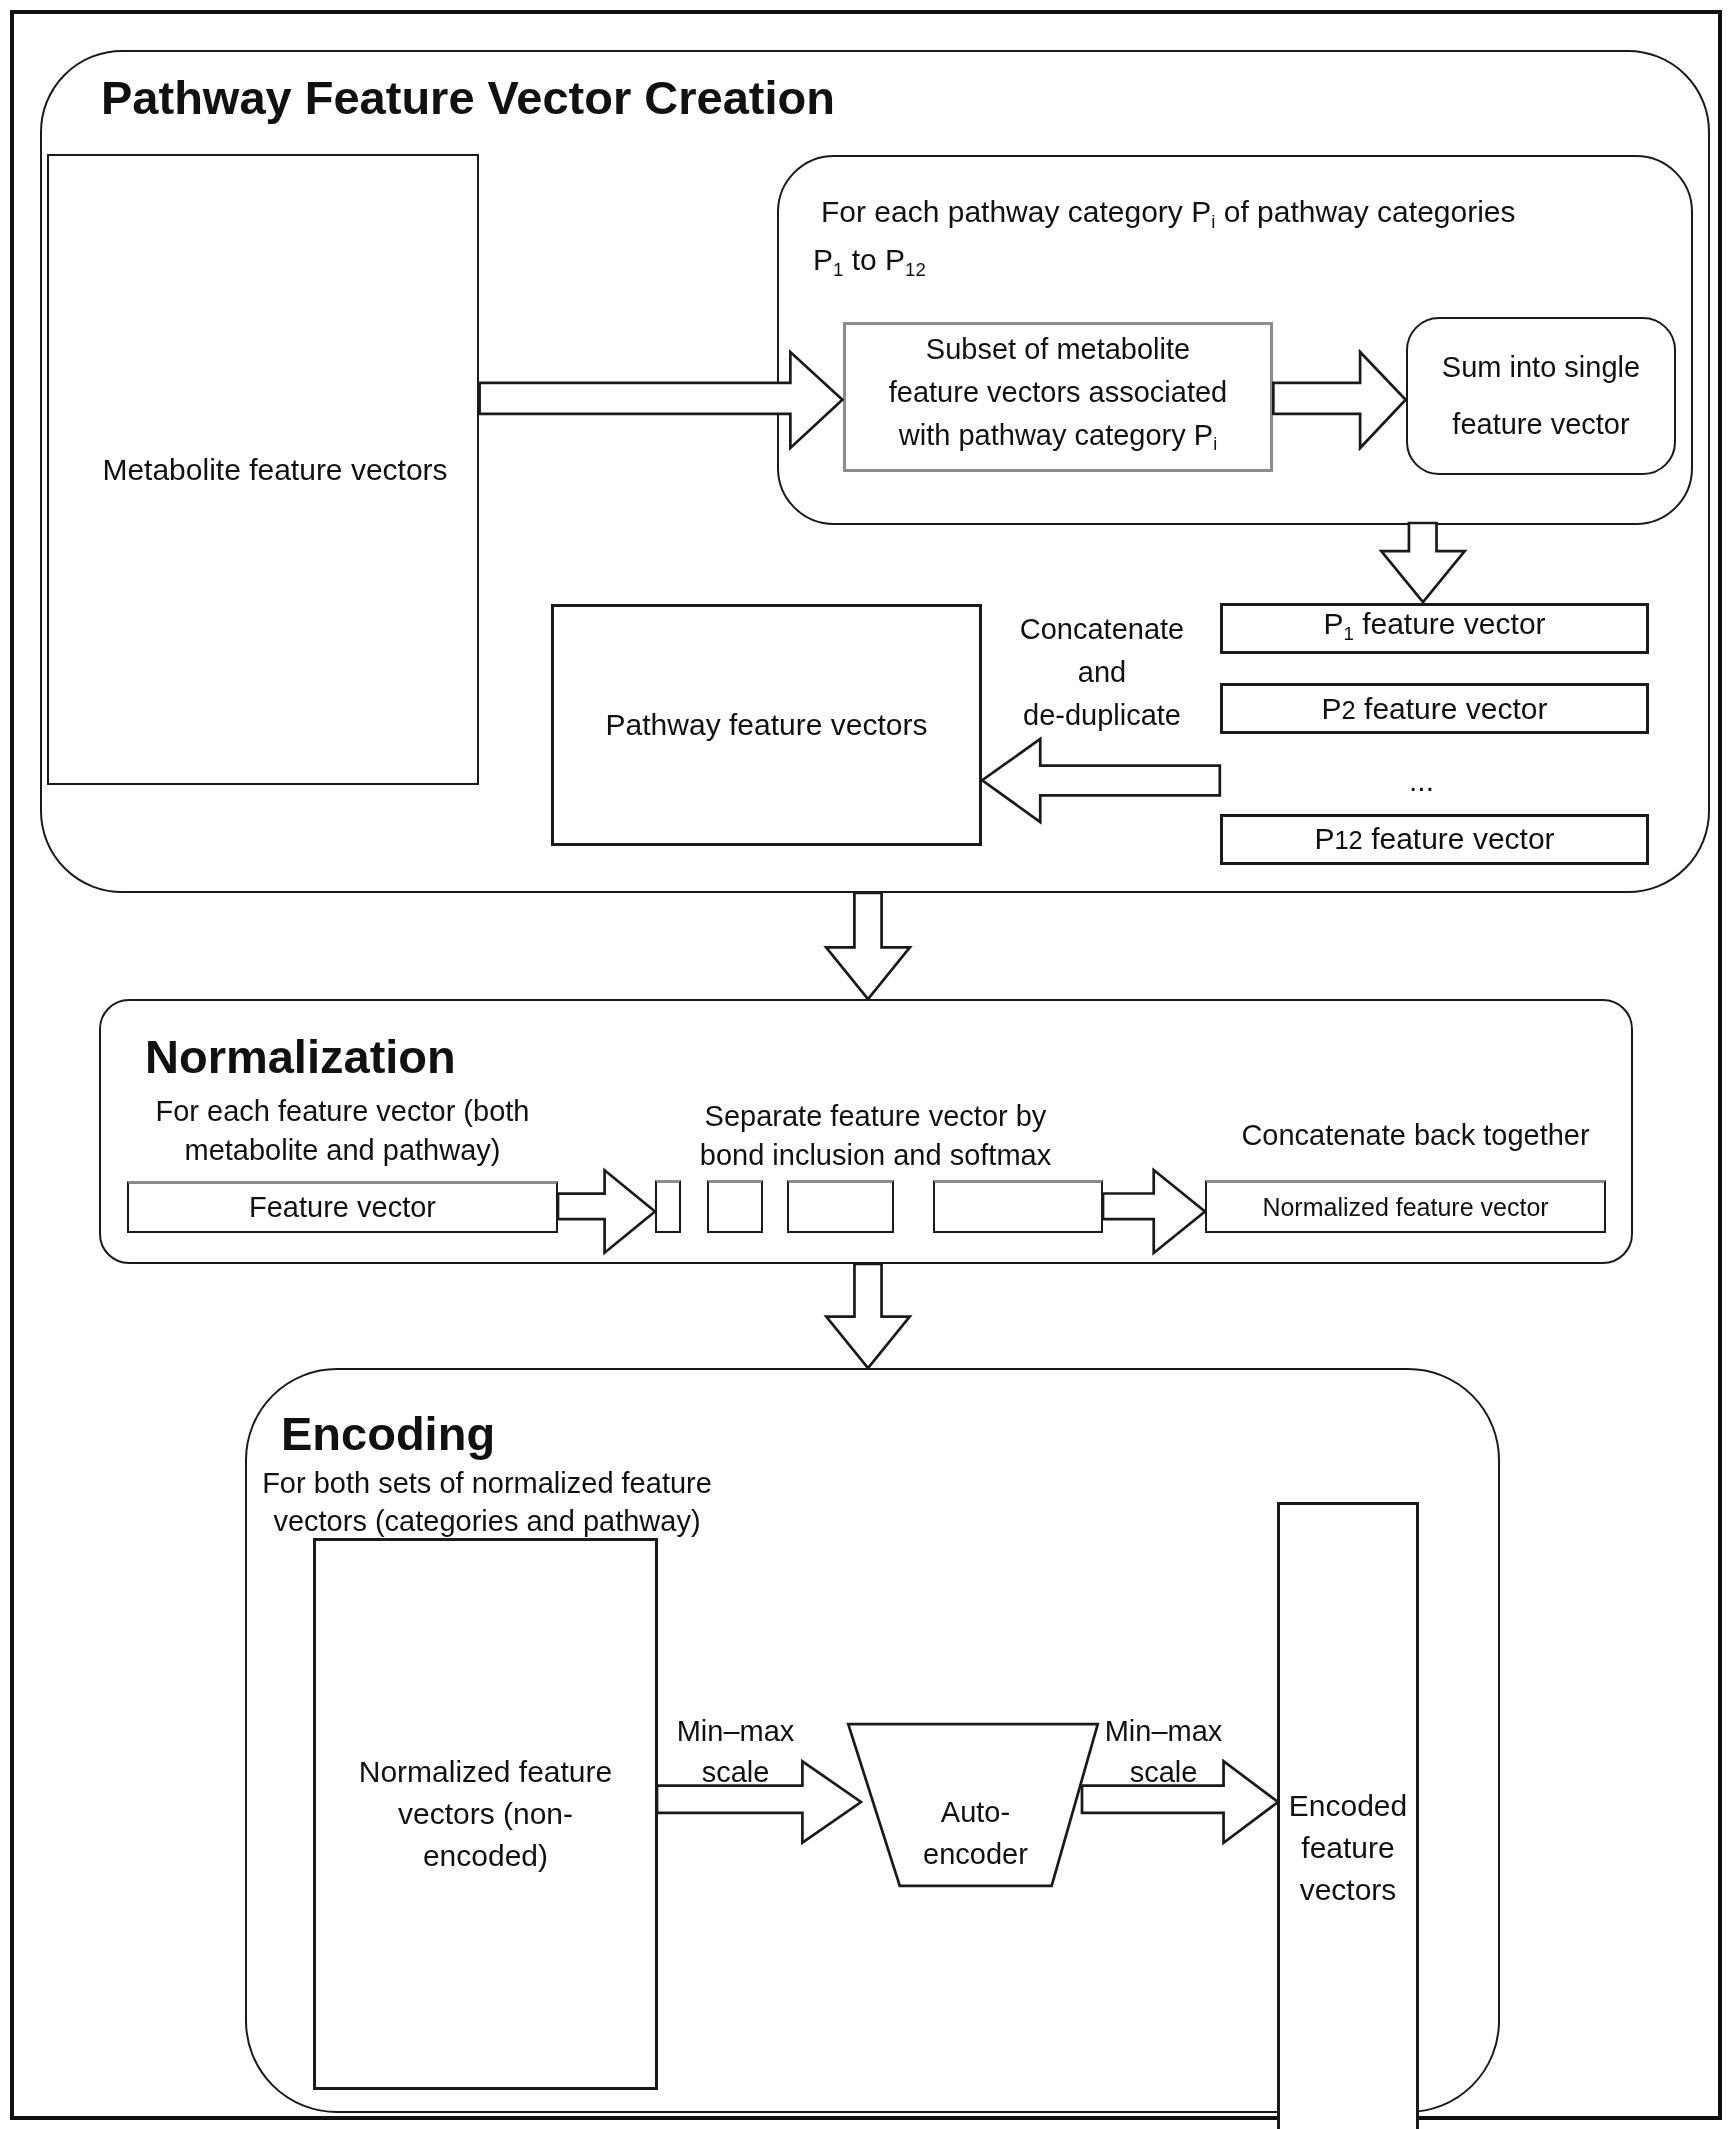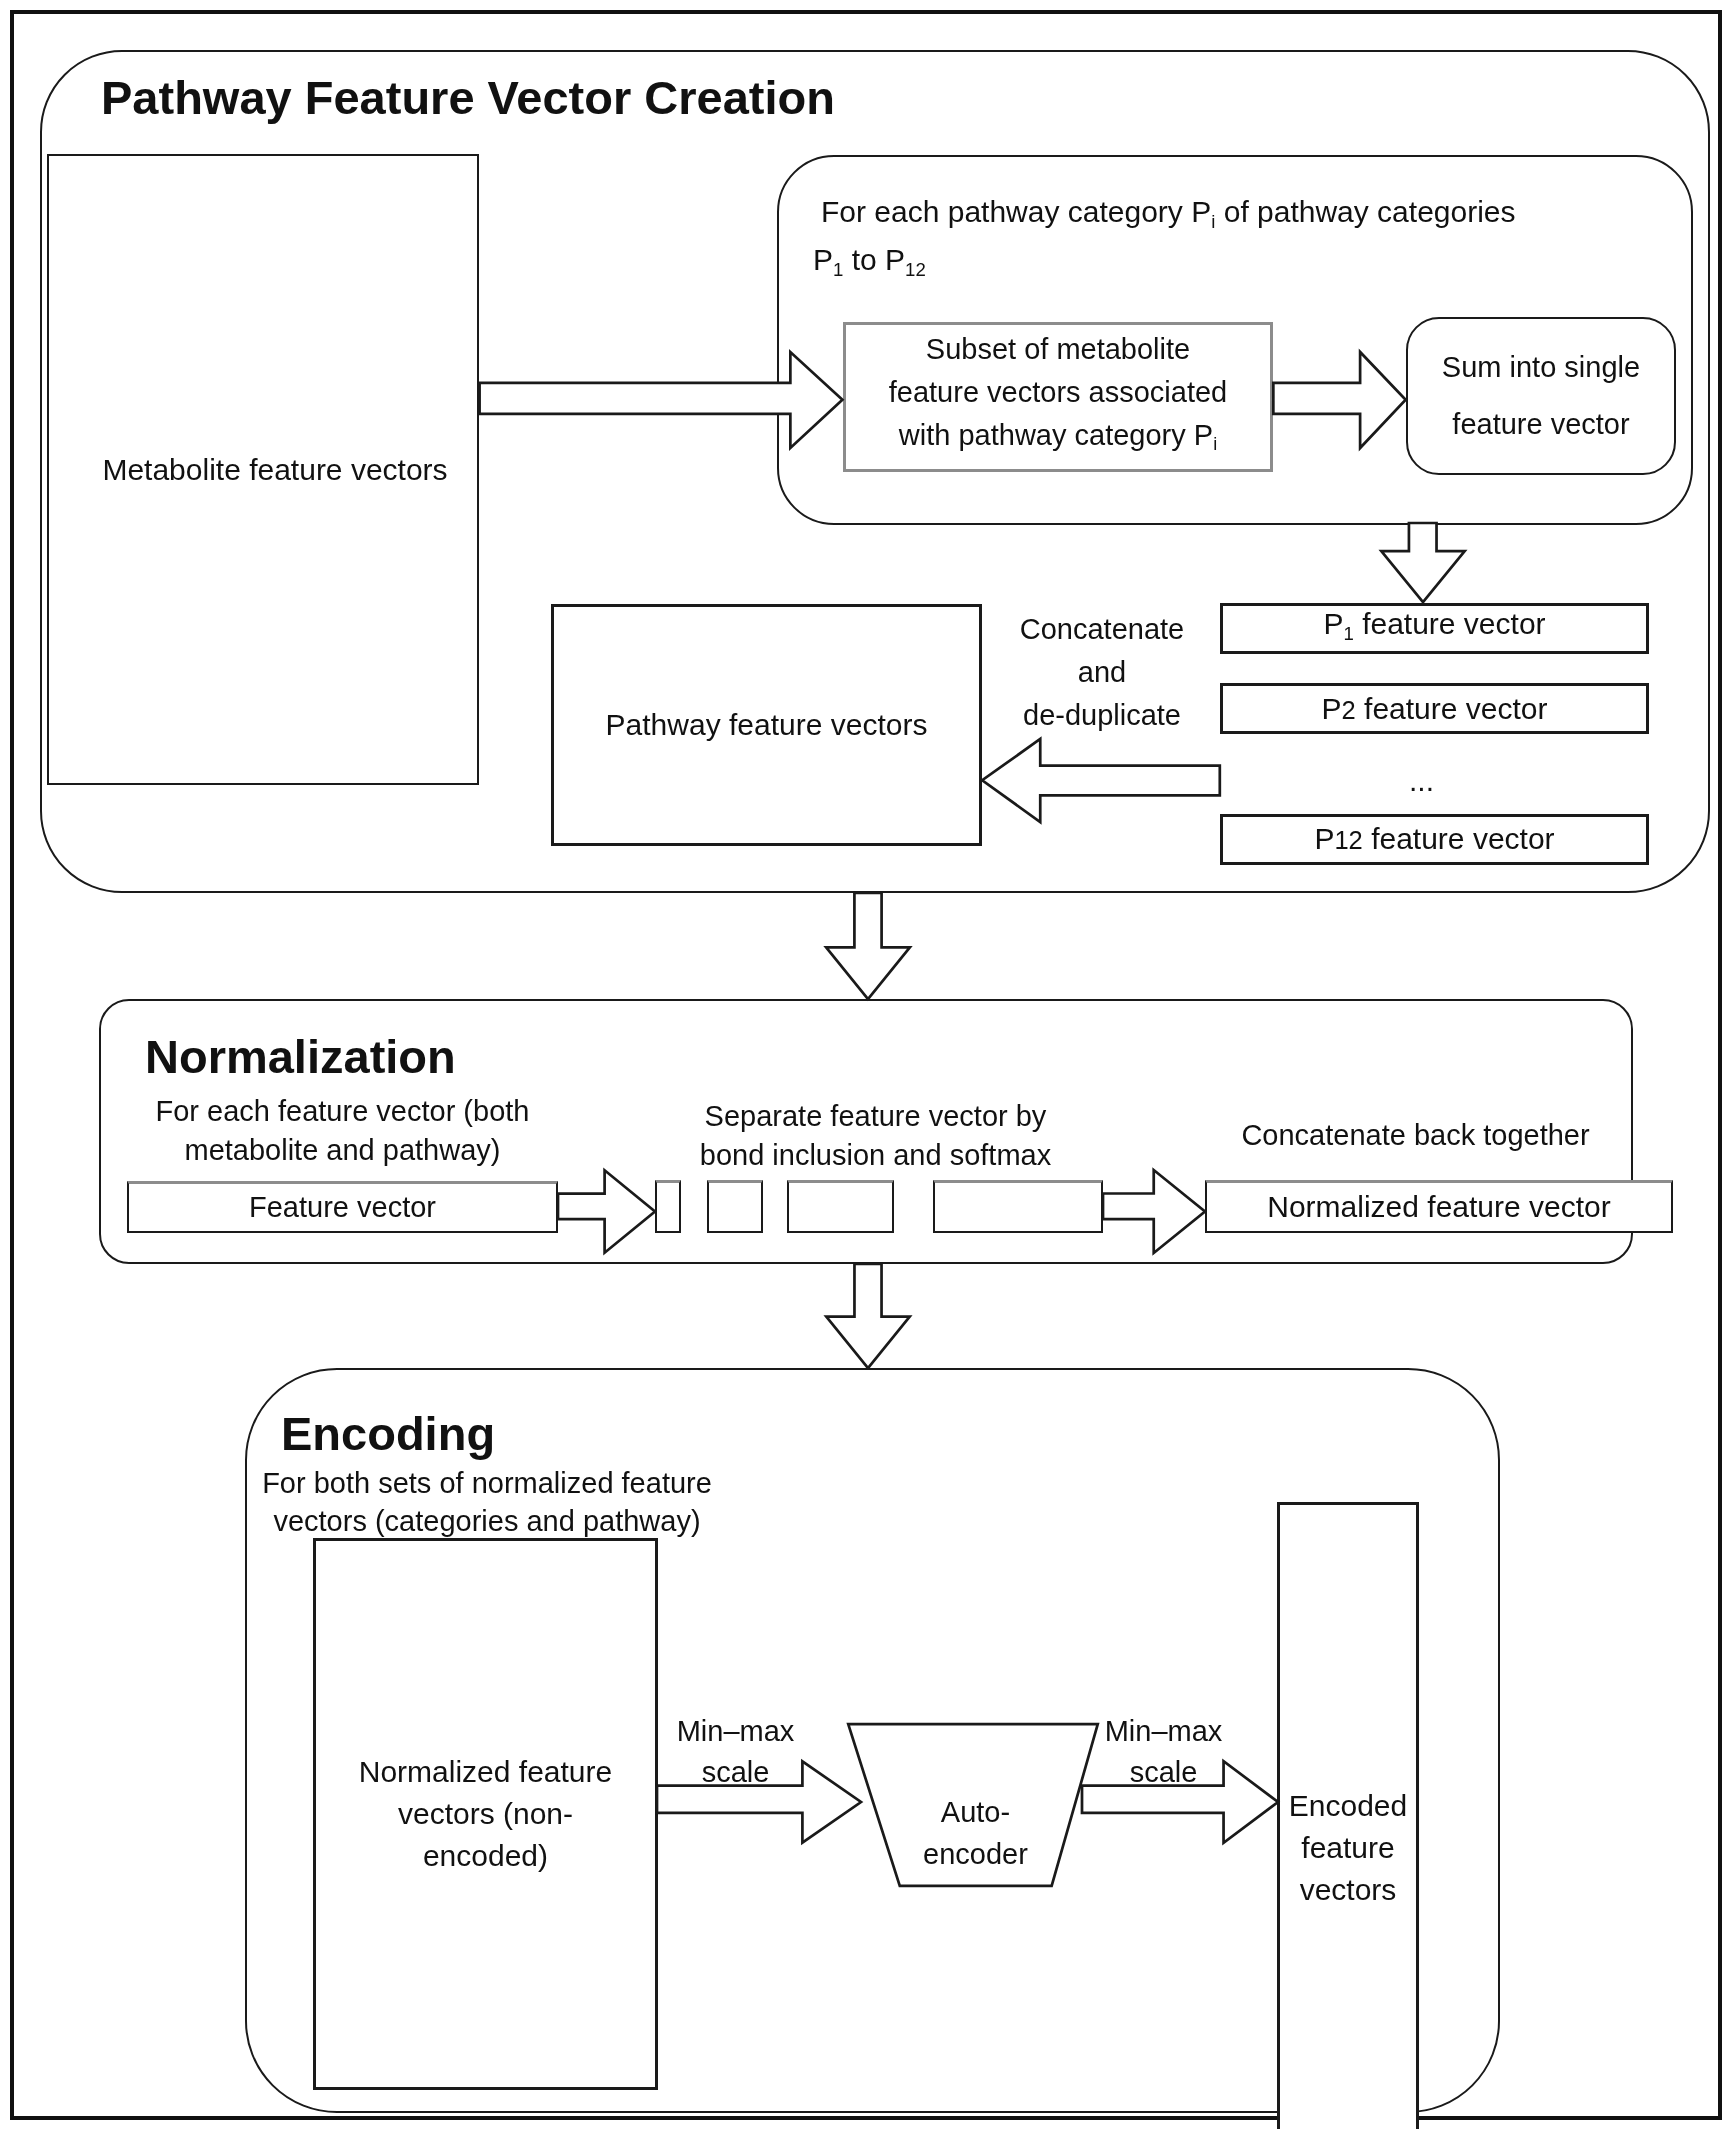--- a/index.html
+++ b/index.html
@@ -102,21 +102,21 @@
 
   <div class="abs shadebox flexc" style="left:127px;top:1181px;width:431px;height:52px;font-size:29px;">
     <div>Feature vector</div>
   </div>
 
   <div class="abs shadebox" style="left:655px;top:1180px;width:26px;height:53px;"></div>
   <div class="abs shadebox" style="left:707px;top:1180px;width:56px;height:53px;"></div>
   <div class="abs shadebox" style="left:787px;top:1180px;width:107px;height:53px;"></div>
   <div class="abs shadebox" style="left:933px;top:1180px;width:170px;height:53px;"></div>
 
-  <div class="abs shadebox flexc" style="left:1205px;top:1180px;width:468px;height:53px;font-size:30px;">
+  <div class="abs shadebox flexc" style="left:1205px;top:1180px;width:401px;height:53px;font-size:25px;">
     <div>Normalized feature vector</div>
   </div>
 
   <div class="abs box" style="left:245px;top:1368px;width:1255px;height:745px;border-radius:92px;"></div>
 
   <div class="abs title" style="left:281px;top:1406px;">Encoding</div>
 
   <div class="abs ctr t54" style="left:245px;top:1464px;width:484px;line-height:38px;">
     <div>For both sets of normalized feature</div>
     <div>vectors (categories and pathway)</div>

